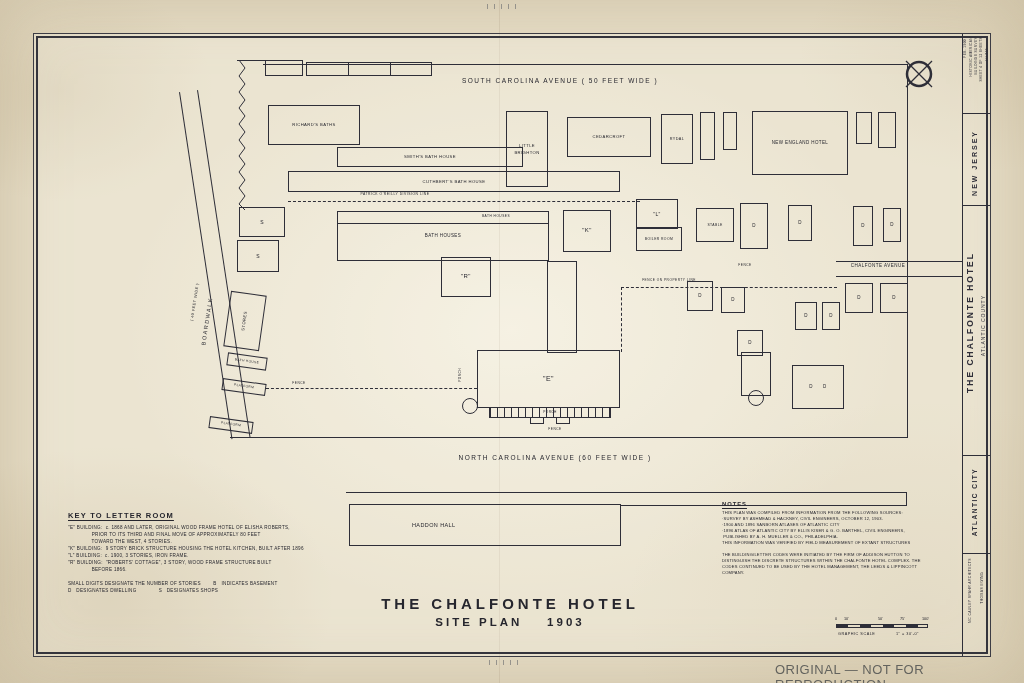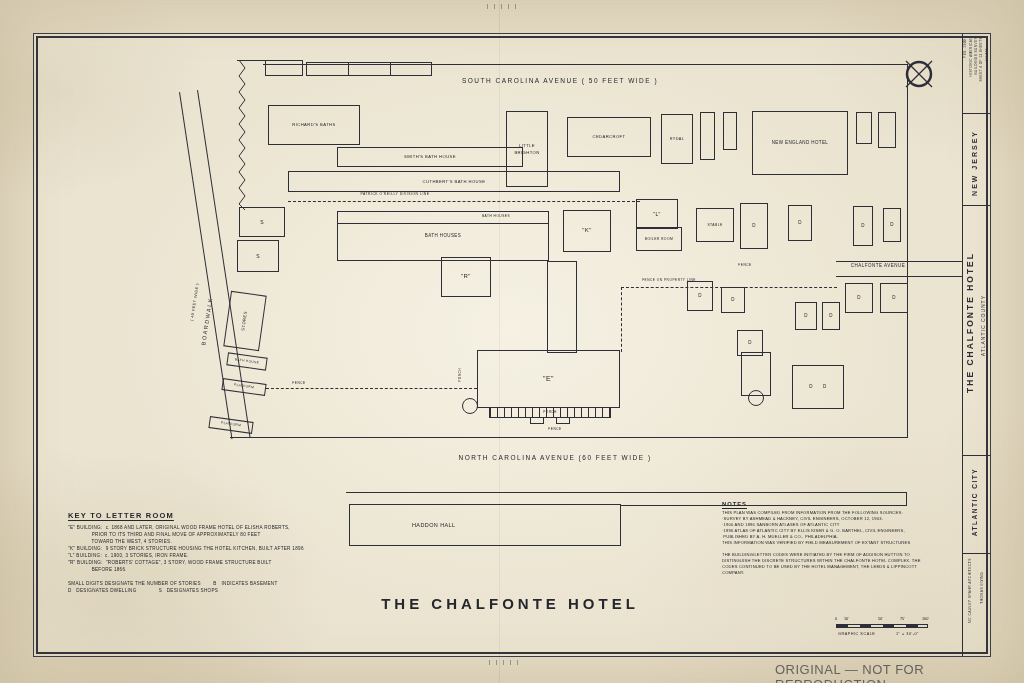--- a/index.html
+++ b/index.html
@@ -260,20 +260,21 @@
     <div class="nline">THIS INFORMATION WAS VERIFIED BY FIELD MEASUREMENT OF EXTANT STRUCTURES</div>
     <div class="nline"></div>
     <div class="nline">THE BUILDING/LETTER CODES WERE INITIATED BY THE FIRM OF ADDISON HUTTON TO</div>
     <div class="nline">DISTINGUISH THE DISCRETE STRUCTURES WITHIN THE CHALFONTE HOTEL COMPLEX. THE</div>
     <div class="nline">CODES CONTINUED TO BE USED BY THE HOTEL MANAGEMENT, THE LEEDS &amp; LIPPINCOTT</div>
     <div class="nline">COMPANY.</div>
   </div>
 
   <div class="titleblock">
     <div class="t1">THE CHALFONTE HOTEL</div>
+    <div class="t2">SITE PLAN    1903</div>
   </div>
 
   <div class="scaleblock">
     <span class="tick" style="left:-1px">0</span>
     <span class="tick" style="left:8px">10'</span>
     <span class="tick" style="left:42px">50'</span>
     <span class="tick" style="left:64px">75'</span>
     <span class="tick" style="left:86px">100'</span>
     <div class="scalebar"></div>
     <span class="cap" style="left:2px">GRAPHIC  SCALE</span>

